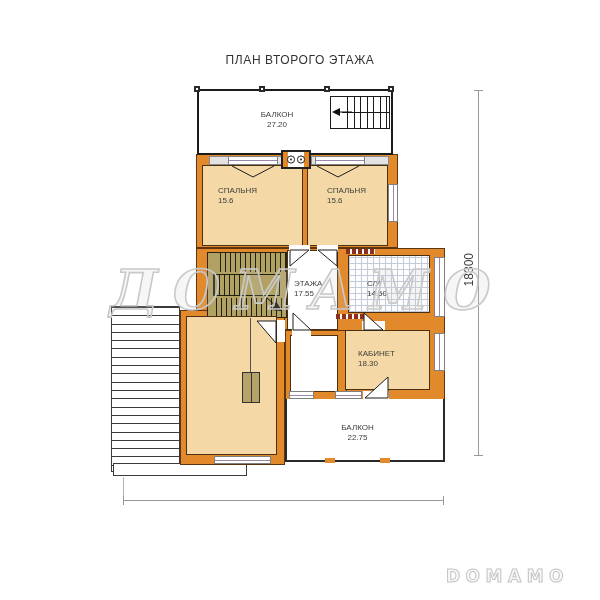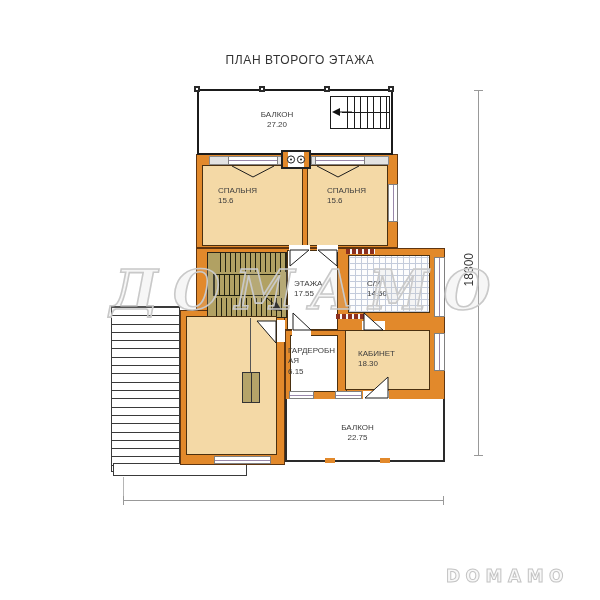--- a/index.html
+++ b/index.html
@@ -192,24 +192,20 @@
     <div>15.6</div>
   </div>
   <div class="rlabel" style="left:294px;top:279px;">
     <div>ЭТАЖА</div>
     <div>17.55</div>
   </div>
   <div class="rlabel" style="left:367px;top:279px;">
     <div>С/У</div>
     <div>14.50</div>
   </div>
-  <div class="rlabel" style="left:288px;top:346px;width:50px;">
-    <div class="nm">ГАРДЕРОБНАЯ</div>
-    <div>6.15</div>
-  </div>
   <div class="rlabel" style="left:358px;top:349px;">
     <div>КАБИНЕТ</div>
     <div>18.30</div>
   </div>
   <div class="rlabel c" style="left:325px;top:423px;width:65px;">
     <div class="nm">БАЛКОН</div>
     <div>22.75</div>
   </div>
 
   <div class="dim-ext" style="left:123px;top:477px;width:1px;height:25px;"></div>

